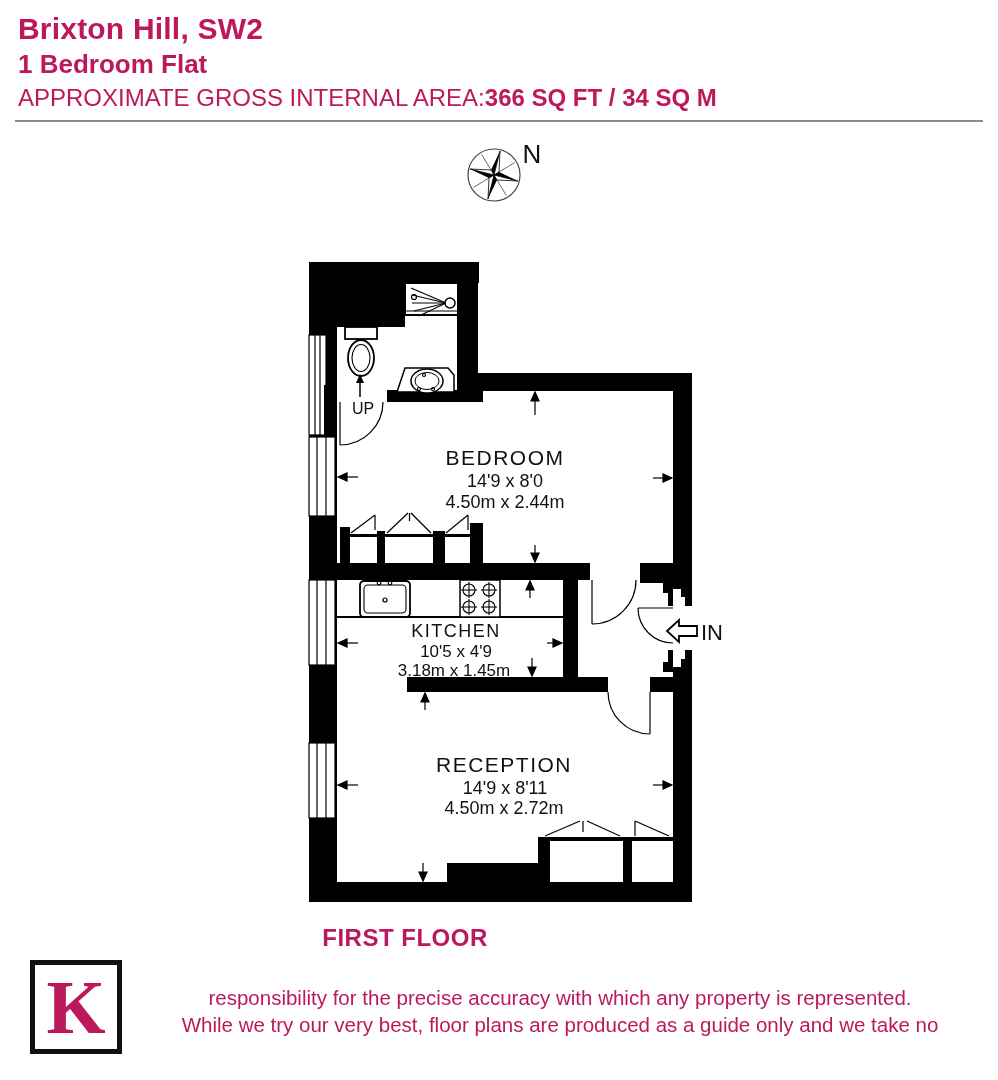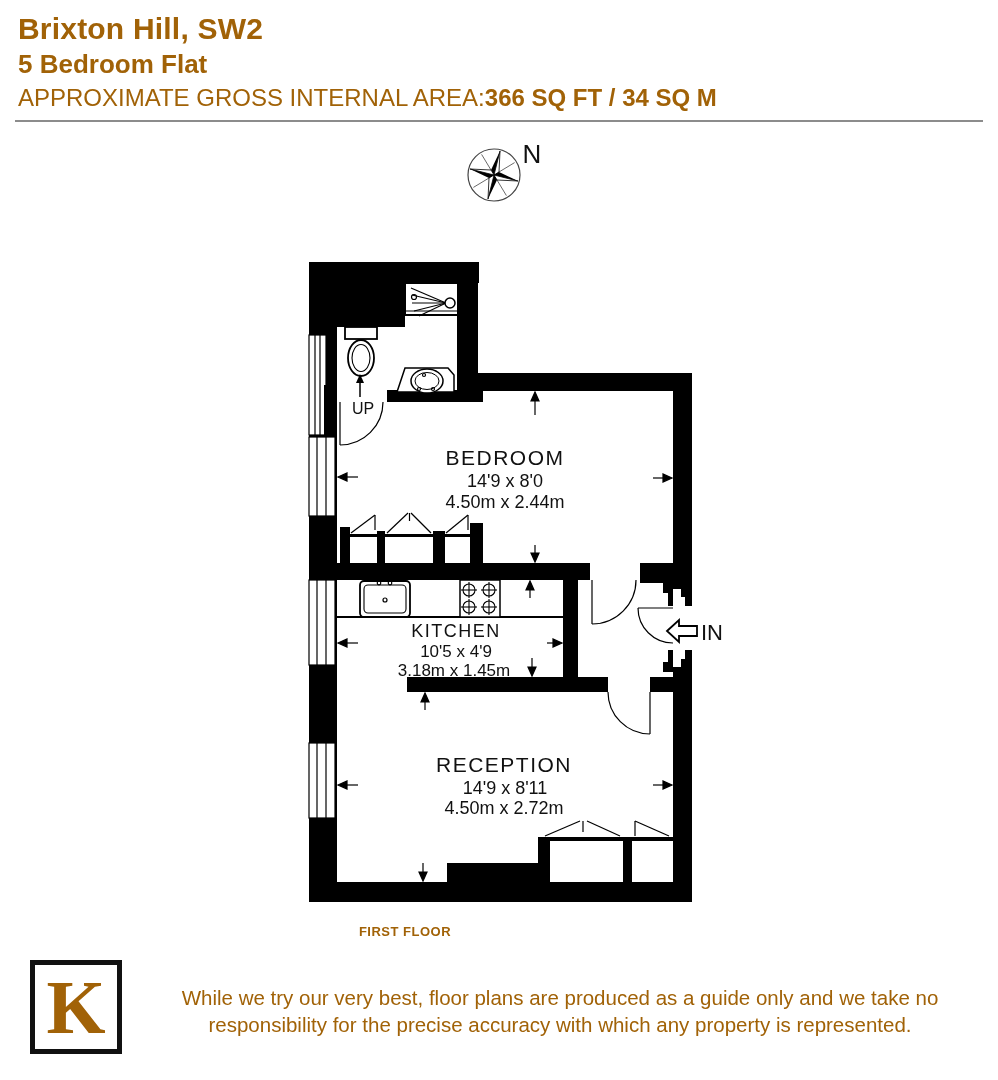--- a/index.html
+++ b/index.html
@@ -1,49 +1,49 @@
 <!DOCTYPE html>
 <html><head>
 <meta charset="utf-8">
 <style>
   html,body{margin:0;padding:0;background:#fff;}
   #page{position:relative;width:998px;height:1080px;background:#fff;overflow:hidden;
-        font-family:"Liberation Sans",sans-serif;color:#a16207;}
+        font-family:"Liberation Sans",sans-serif;color:#be185d;}
   .abs{position:absolute;}
   
   #title{left:18px;top:12px;font-size:30px;font-weight:bold;letter-spacing:.2px;}
   #subtitle{left:18px;top:49px;font-size:26px;font-weight:bold;}
   #arealine{left:18px;top:84px;font-size:24px;}
   #arealine .val{font-weight:bold;}
   #divider{left:15px;top:120px;width:968px;height:2px;background:#8c8c8c;}
   
   #plansvg{left:0;top:0;}
   text{fill:#111;font-family:"Liberation Sans",sans-serif;}
   .room-name{font-size:21px;letter-spacing:1.5px;text-anchor:middle;}
   .room-dim{font-size:18px;text-anchor:middle;}
   .room-dim2{font-size:17px;text-anchor:middle;}
   .small-lbl{font-size:16px;text-anchor:middle;}
   .in-lbl{font-size:22px;}
   .n-lbl{font-size:26px;text-anchor:middle;}
   .thin{stroke:#000;stroke-width:1.2;fill:none;}
   .fix{stroke:#000;fill:#fff;}
   
-  #floorlbl{left:0;top:924px;width:810px;text-align:center;font-size:13px;font-weight:bold;letter-spacing:.5px;}
+  #floorlbl{left:0;top:924px;width:810px;text-align:center;font-size:24px;font-weight:bold;letter-spacing:.5px;}
   #klogo{left:30px;top:960px;width:82px;height:84px;border:5px solid #111;background:#fff;
          display:flex;align-items:center;justify-content:center;}
   #klogo span{font-family:"Liberation Serif",serif;font-weight:bold;font-size:76px;line-height:76px;}
   #disclaimer{left:140px;top:984px;width:840px;text-align:center;font-size:20.5px;line-height:27px;}
 </style>
 </head>
 <body>
 
 <div id="page">
 
   <div class="abs" id="title">Brixton Hill, SW2</div>
-  <div class="abs" id="subtitle">5 Bedroom Flat</div>
+  <div class="abs" id="subtitle">1 Bedroom Flat</div>
   <div class="abs" id="arealine">
     <span>APPROXIMATE GROSS INTERNAL AREA:</span><span class="val">366 SQ FT / 34 SQ M</span>
   </div>
   <div class="abs" id="divider"></div>
 
   <svg class="abs" id="plansvg" width="998" height="1080" viewBox="0 0 998 1080">
 
     <g>
       <circle cx="494" cy="175" r="26" stroke="#444" stroke-width="1.2" fill="none"></circle>
       <g stroke="#444" stroke-width="0.8">
@@ -275,17 +275,17 @@
       <text class="room-dim" x="505" y="794">14'9 x 8'11</text>
       <text class="room-dim" x="504" y="814">4.50m x 2.72m</text>
     </g>
   </svg>
 
   <div class="abs" id="floorlbl">FIRST FLOOR</div>
   <div class="abs" id="klogo">
     <span>K</span>
   </div>
   <div class="abs" id="disclaimer">
+    <div>responsibility for the precise accuracy with which any property is represented.</div>
     <div>While we try our very best, floor plans are produced as a guide only and we take no</div>
-    <div>responsibility for the precise accuracy with which any property is represented.</div>
   </div>
 
 </div>
 
 </body></html>

